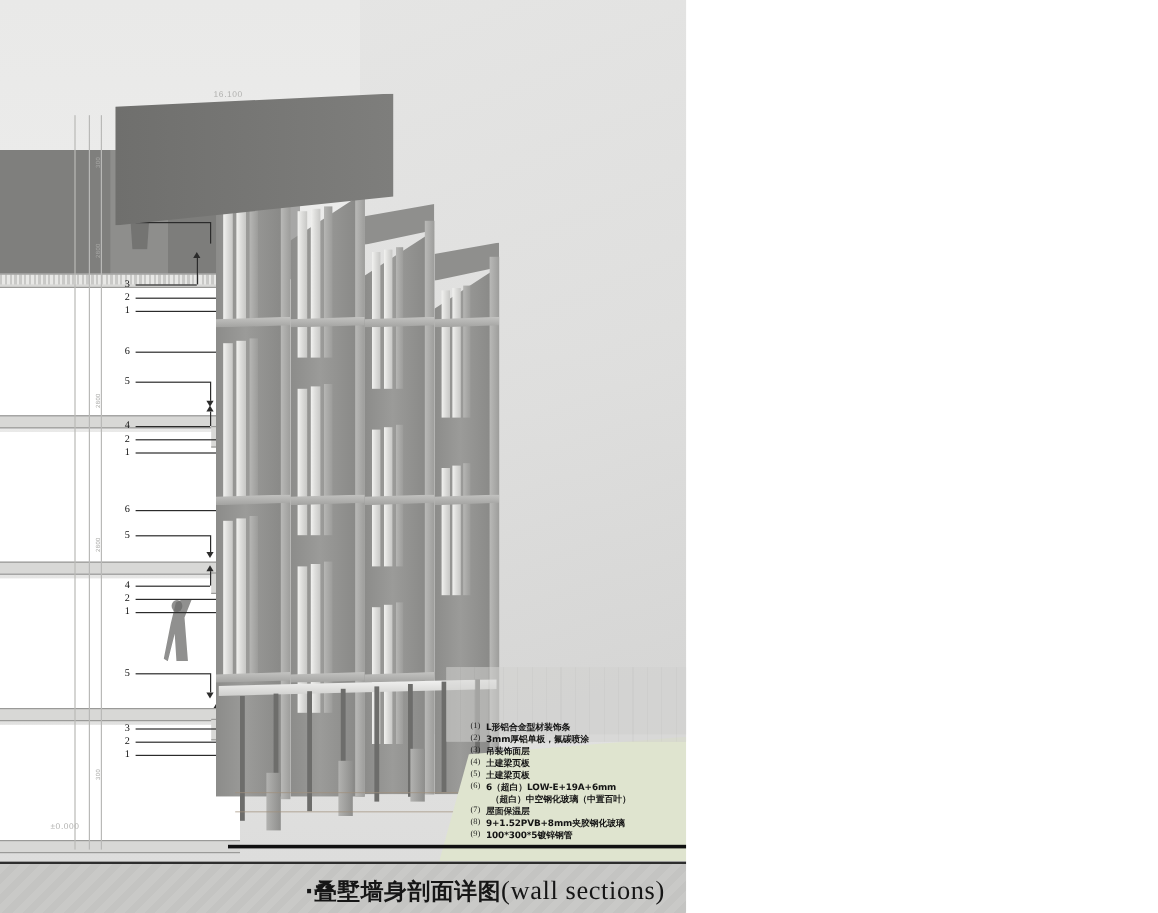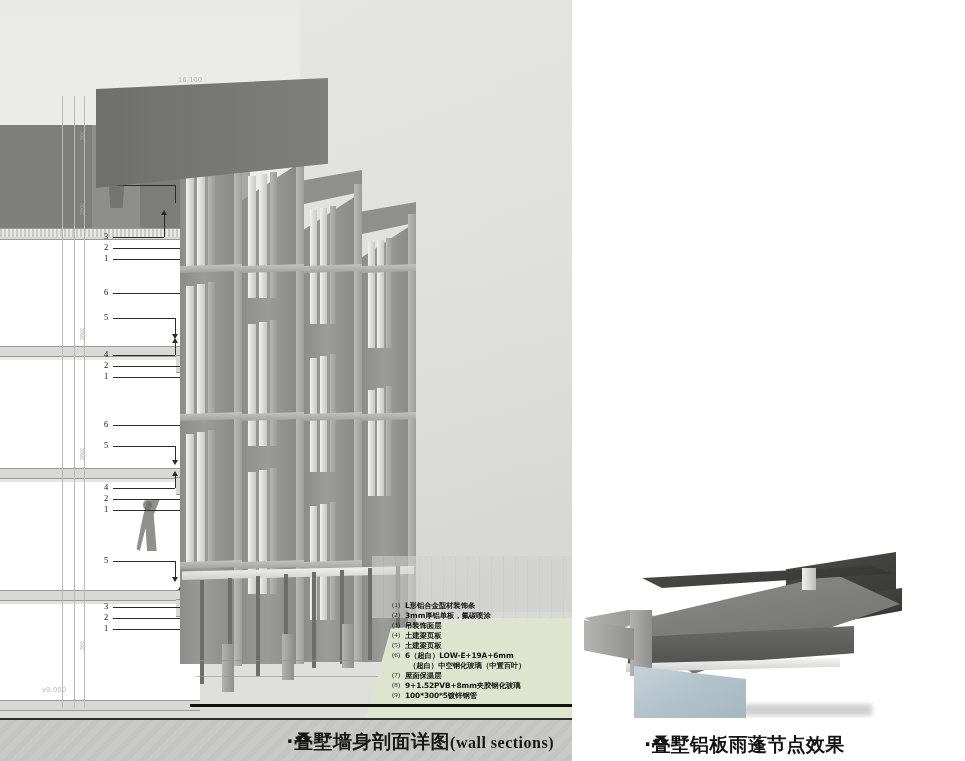--- a/index.html
+++ b/index.html
@@ -82,21 +82,21 @@
   #legend .ltxt{font-size:7.4px;color:#141414;letter-spacing:-.1px;white-space:nowrap;
                 font-family:"DejaVu Sans",sans-serif;font-weight:bold;}
   #legend .ltxt.cont{padding-left:4px;}
 
   
   .titlebar{position:absolute;left:0;top:718px;width:572px;height:43px;
             background:repeating-linear-gradient(135deg,#c9c9c7 0 6px,#c4c4c2 6px 12px);
             border-top:2px solid #2d2d2d;overflow:hidden;}
   .titlebar .ttxt{position:absolute;right:18px;top:9px;font-size:19px;color:#161616;
             font-weight:bold;font-family:"DejaVu Sans",sans-serif;letter-spacing:.5px;white-space:nowrap;}
-  .titlebar .ttxt .en{font-family:"Liberation Serif","DejaVu Serif",serif;font-weight:bold;font-size:16px;}
+  .titlebar .ttxt .en{font-family:"Liberation Serif","DejaVu Serif",serif;font-weight:normal;font-size:22px;}
 
   
   #right-panel{position:absolute;left:572px;top:0;width:393px;height:761px;background:#ffffff;}
   .node{position:absolute;width:393px;}
   .node .stage{position:relative;width:393px;background:#ffffff;overflow:hidden;}
   .cap{font-size:19px;font-weight:bold;color:#141414;font-family:"DejaVu Sans",sans-serif;
        letter-spacing:.3px;white-space:nowrap;}
 
   
   .glass{position:absolute;background:linear-gradient(150deg,#c6d3d9 0%,#b3c3cb 45%,#a4b6bf 100%);}
@@ -394,39 +394,14 @@
       <div class="ttxt">
         <span>·叠墅墙身剖面详图</span><span class="en">(wall sections)</span>
       </div>
     </div>
   </div>
 
   <div id="right-panel">
 
 
 
-    <div class="node" style="left:0;top:548px;">
-      <div class="stage" style="height:170px;">
-        <div class="sh" style="left:100px;top:156px;width:200px;height:12px;"></div>
-
-        <div class="canopy-dark" style="left:214px;top:4px;width:110px;height:78px;clip-path:polygon(0 22%,100% 0,100% 64%,0 100%);"></div>
-        <div class="canopy-dark" style="left:246px;top:40px;width:84px;height:38px;clip-path:polygon(0 30%,100% 0,100% 60%,0 100%);"></div>
-
-        <div class="canopy-top" style="left:56px;top:26px;width:272px;height:100px;clip-path:polygon(0 48%,76% 0,100% 30%,24% 100%);"></div>
-
-        <div class="canopy-face" style="left:56px;top:78px;width:226px;height:44px;clip-path:polygon(0 26%,100% 0,100% 62%,0 100%);"></div>
-
-        <div class="canopy-dark" style="left:70px;top:18px;width:250px;height:22px;clip-path:polygon(0 54%,92% 0,100% 34%,8% 100%);"></div>
-
-        <div class="alum-top" style="left:54px;top:110px;width:214px;height:14px;clip-path:polygon(0 40%,100% 0,100% 62%,0 100%);"></div>
-
-        <div class="post" style="left:12px;top:62px;width:72px;height:22px;clip-path:polygon(0 36%,62% 0,100% 28%,38% 100%);"></div>
-        <div class="post" style="left:58px;top:62px;width:22px;height:66px;"></div>
-        <div class="alum-side" style="left:12px;top:72px;width:50px;height:40px;clip-path:polygon(0 0,100% 22%,100% 100%,0 76%);"></div>
-
-        <div class="glass" style="left:62px;top:118px;width:112px;height:54px;clip-path:polygon(0 0,100% 24%,100% 100%,0 100%);"></div>
-
-        <div class="alum-face" style="left:230px;top:20px;width:14px;height:22px;"></div>
-      </div>
-      <div class="cap" style="margin:14px 0 0 72px;">·叠墅铝板雨蓬节点效果</div>
-    </div>
   </div>
 </div>
 
 </body></html>

